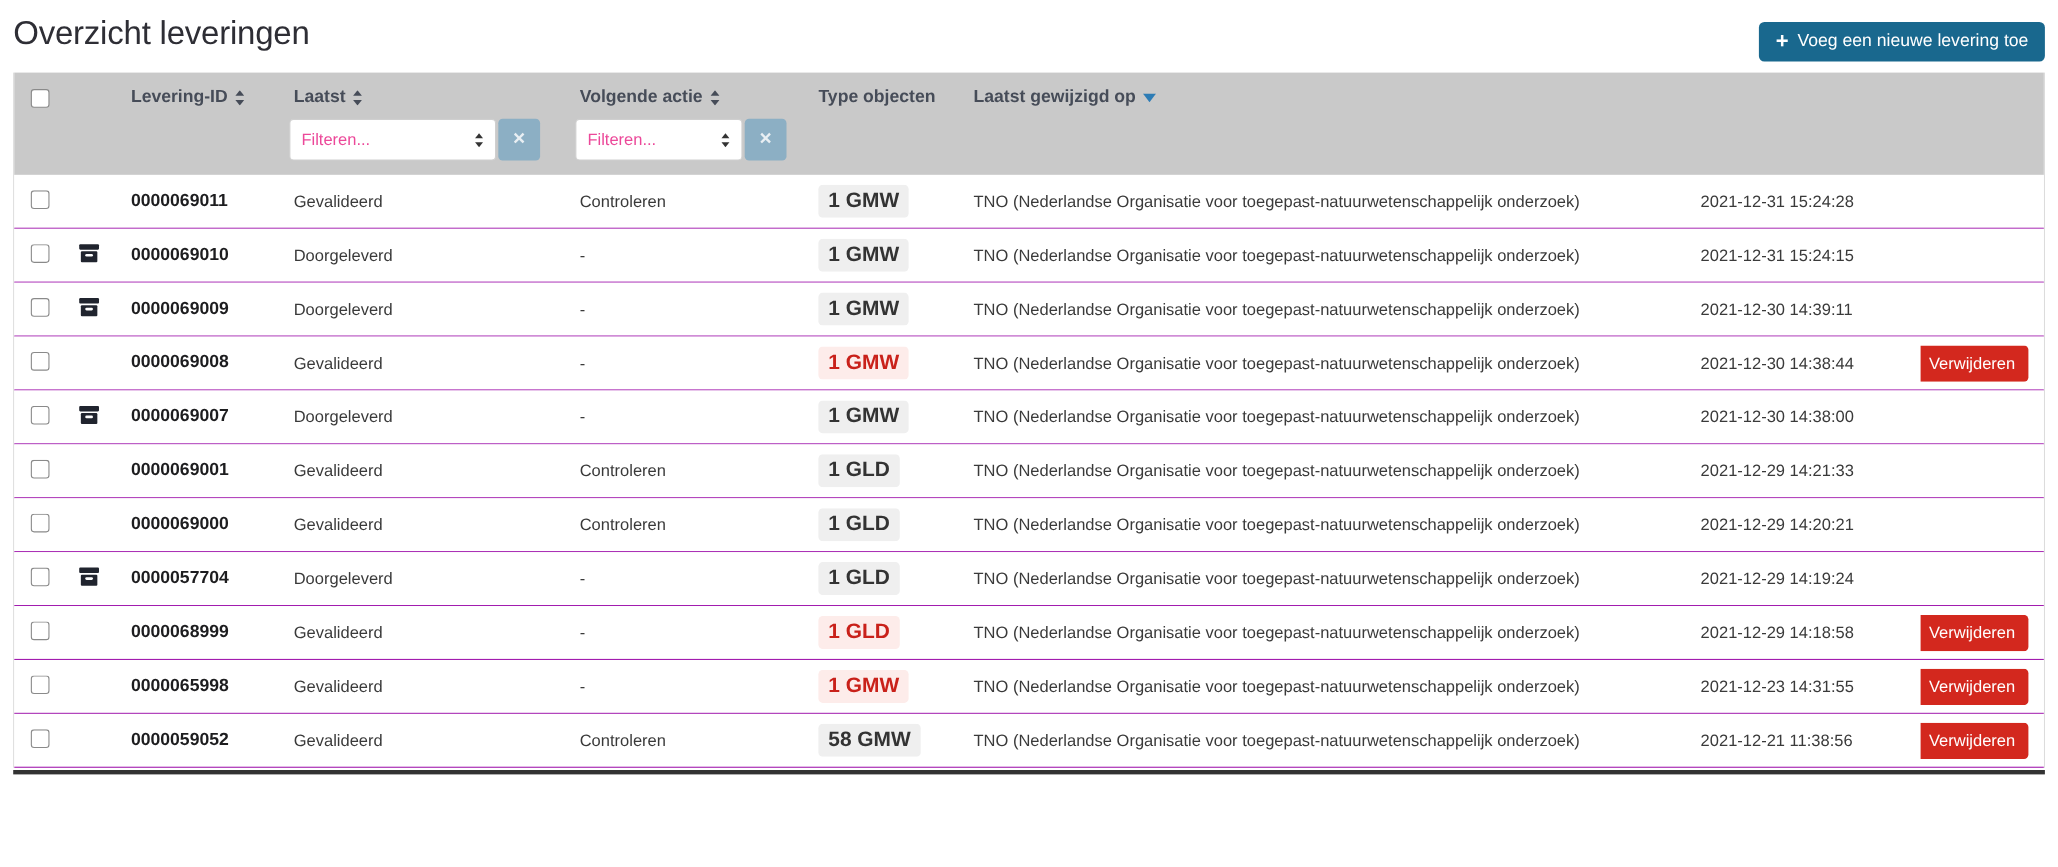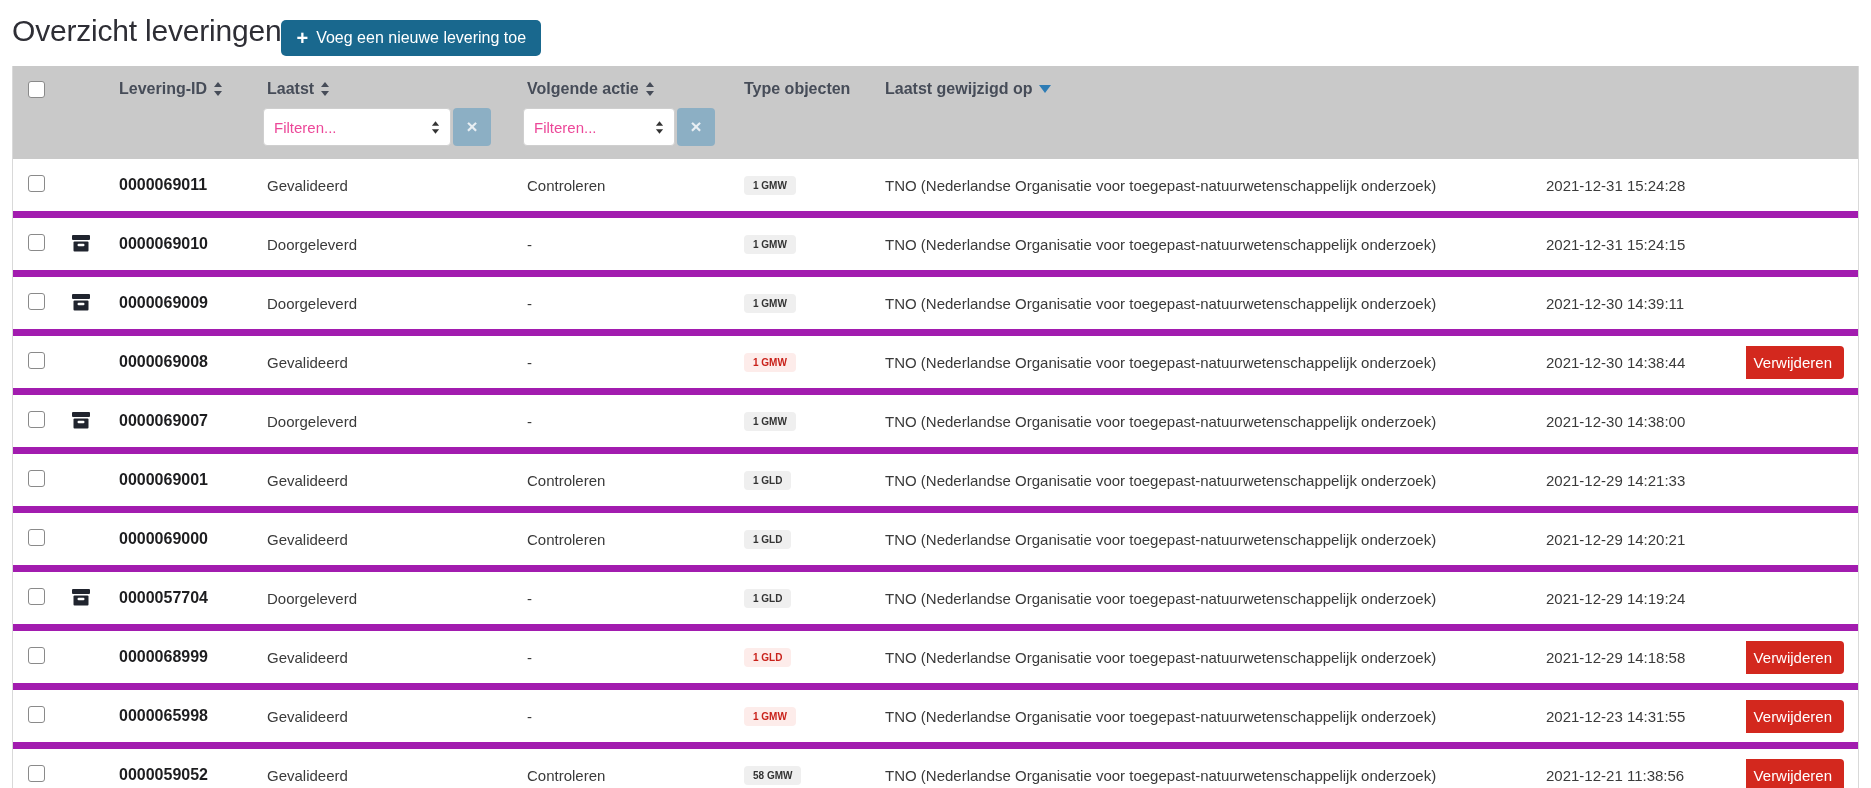--- a/index.html
+++ b/index.html
@@ -1,21 +1,21 @@
 <!DOCTYPE html>
 <html><head>
 <meta charset="utf-8">
 <style>
   * { box-sizing: border-box; margin: 0; padding: 0; }
   html,body { background:#fff; width:1871px; height:788px; overflow:hidden; }
   body { font-family:"Liberation Sans", sans-serif; color:#3a3a3a; }
   .page { padding:14px 12px 0 12px; position:relative; width:1871px; }
 
   
-  .topbar { display:flex; justify-content:flex-start; align-items:flex-start; }
+  .topbar { display:flex; justify-content:space-between; align-items:flex-start; }
   .page-title { font-size:30px; font-weight:500; color:#2e2e35; letter-spacing:-0.2px; }
   .btn-add { display:flex; align-items:center; gap:8px; background:#19688e; color:#fff;
              border:none; border-radius:5px; padding:9px 15px; font-size:16px; cursor:pointer;
              font-family:inherit; margin-top:6px; }
   .btn-add .plus { font-size:20px; font-weight:700; line-height:14px; }
 
   .subbar { display:flex; justify-content:space-between; align-items:flex-end; margin-top:26px; }
   .summary { font-size:15px; color:#3a3a3a; padding-bottom:2px; }
 
   .pagination { display:flex; border:1px solid #dcdcdc; border-radius:4px; overflow:hidden; }
@@ -40,29 +40,29 @@
   .filter-group { display:flex; align-items:stretch; margin-left:8px; }
   .filter-select { background:#fff; border:1px solid #cfcfcf; border-radius:4px; height:38px;
                    display:flex; align-items:center; justify-content:space-between; padding:0 10px;
                    font-size:15px; color:#ec4899; cursor:pointer; }
   .filter-select.w-status { width:188px; }
   .filter-select.w-actie  { width:152px; }
   .filter-clear { width:38px; height:38px; margin-left:2px; border:none; border-radius:4px;
                   background:#8cafc4; color:#e9eff3; font-size:19px; font-weight:700; cursor:pointer;
                   display:flex; align-items:center; justify-content:center; font-family:inherit; }
 
-  .tbody .row { background:#fff; border-bottom:7px solid #a21caf; height:59px; align-items:center; }
+  .tbody .row { background:#fff; border-bottom:1px solid #a21caf; height:49px; align-items:center; }
   .cell { padding-left:12px; font-size:15px; color:#3a3a3a; white-space:nowrap; overflow:hidden; }
   .c-check { padding-left:15px; }
   .c-id { font-weight:700; font-size:16px; color:#1d1d1f; }
   .checkbox { width:17px; height:17px; border:1px solid #8a8a8a; border-radius:3px; background:#fff;
               display:inline-block; cursor:pointer; }
   .archive { display:inline-flex; }
 
-  .badge { display:inline-block; background:#efefef; color:#333; font-weight:700; font-size:10px;
+  .badge { display:inline-block; background:#efefef; color:#333; font-weight:700; font-size:19px;
            padding:4px 9px; border-radius:4px; }
   .badge.alert { background:#fdecea; color:#c9211a; }
 
   .c-action { display:flex; justify-content:flex-end; padding-right:14px; }
   .btn-delete { display:flex; align-items:center; gap:21px; background:#d3281e; color:#fff; border:none;
                 border-radius:4px; height:33px; padding:0 12px; font-size:15px; cursor:pointer;
                 font-family:inherit; }
 
   .table-bottom-edge { height:4px; background:#333; margin-top:2px; }
 </style>

